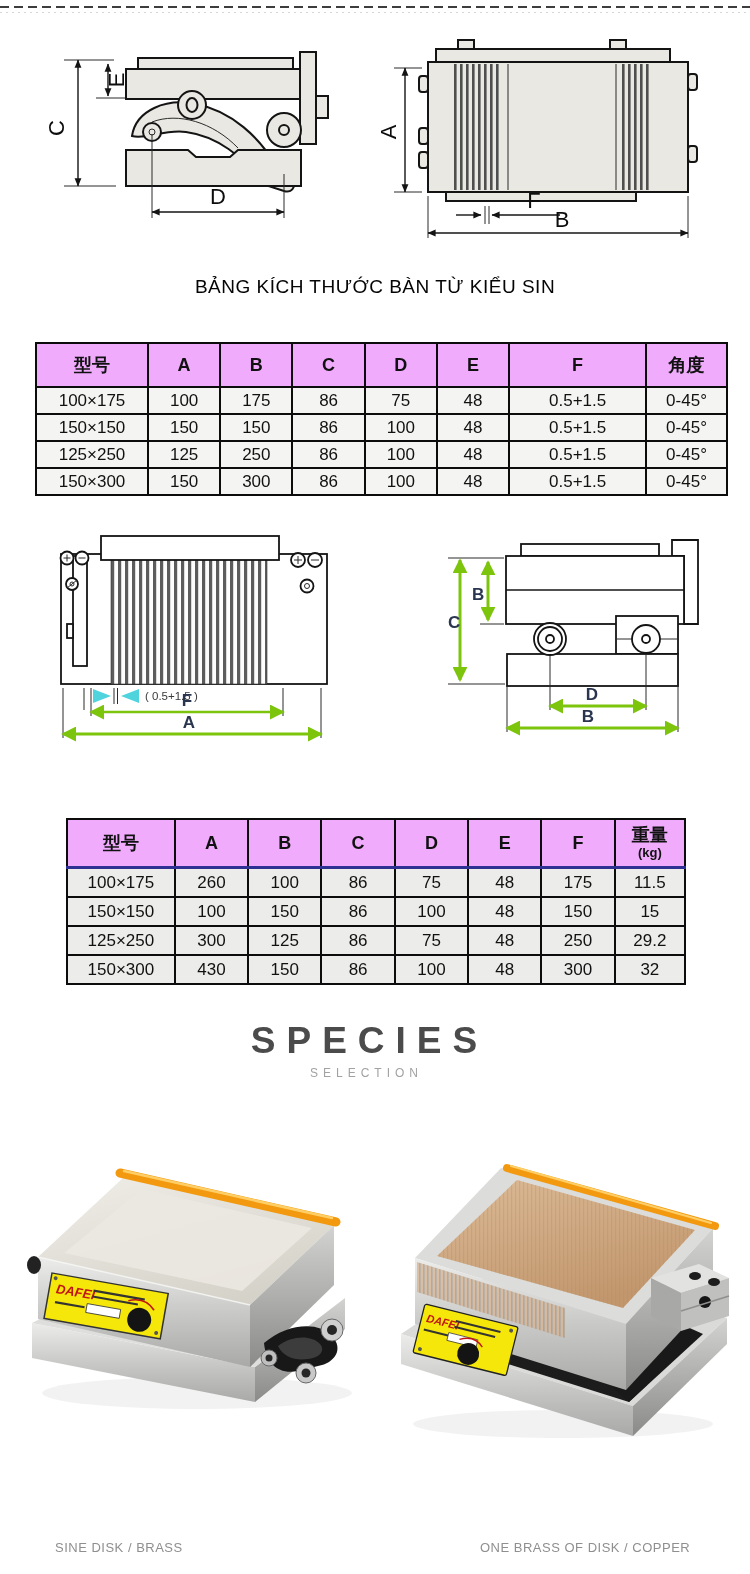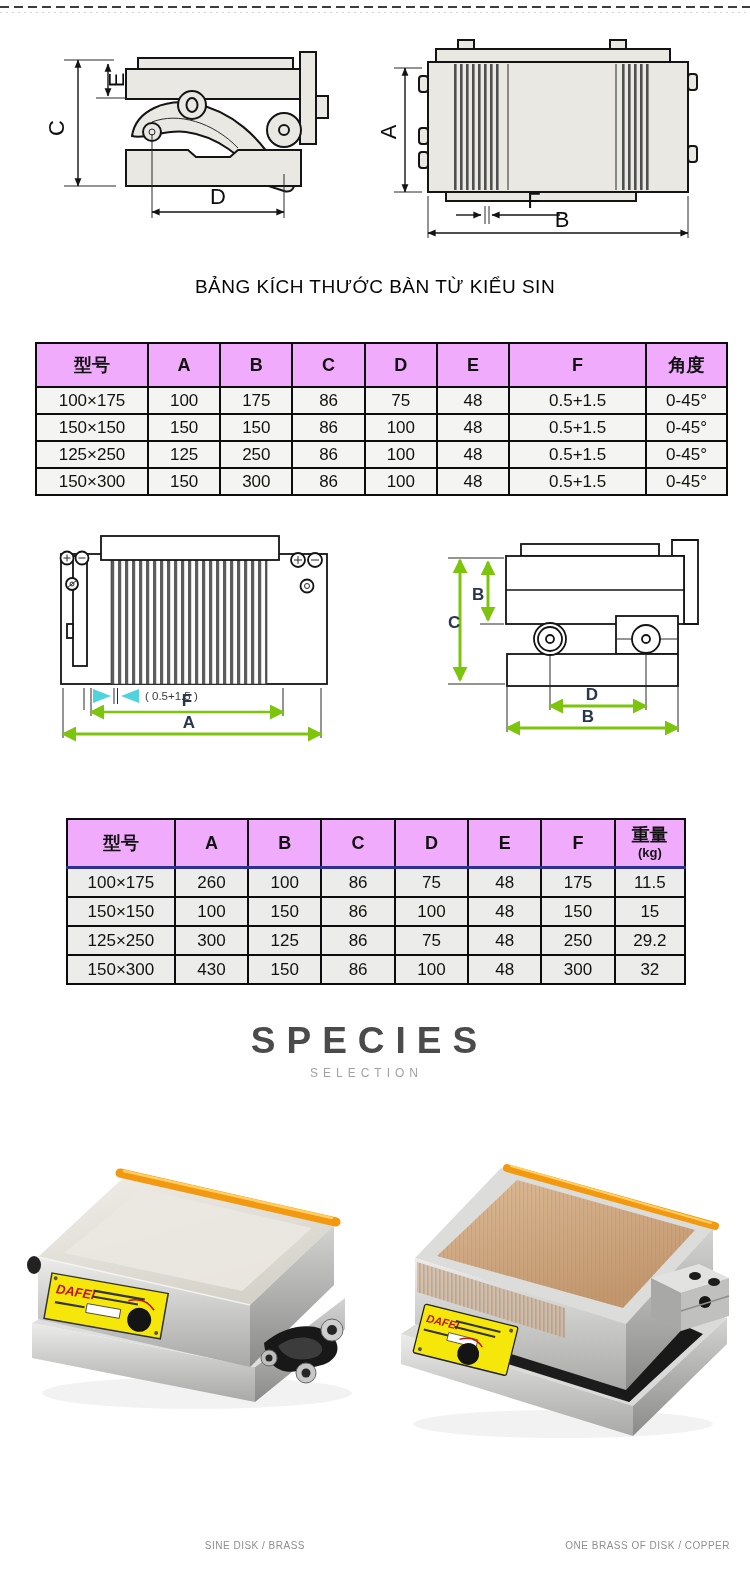--- a/index.html
+++ b/index.html
@@ -24,21 +24,21 @@
   table.t2{left:66px;top:818px;width:620px;}
   table.t2 th{height:46px;border-bottom:3px solid #2e3192;}
   table.t2 td{height:27px;background:#ececea;font-size:17px;}
   .t1 col.c0{width:16.2%}.t1 col.cn{width:10.45%}.t1 col.cf{width:19.8%}.t1 col.c7{width:11.7%}
   .t2 col.c0{width:17.5%}.t2 col.cn{width:11.9%}.t2 col.c7{width:11.4%}
   .th-weight span{display:block;line-height:1.1;text-align:center;}
   .th-weight .kg{font-size:13px;}
   .species{position:absolute;left:0;top:1020px;width:650px;text-align:center;margin-left:39px;}
   .sp-title{font-size:37px;font-weight:600;letter-spacing:11px;padding-left:11px;color:#4b4b4b;}
   .sp-sub{font-size:12px;letter-spacing:5px;padding-left:5px;color:#a2a2a2;margin-top:4px;}
-  .caption{position:absolute;top:1540px;font-size:10px;letter-spacing:0.5px;color:#8f8f8f;text-align:right;}
+  .caption{position:absolute;top:1540px;font-size:13px;letter-spacing:0.5px;color:#8f8f8f;text-align:left;}
   .cap-left{left:55px;width:250px;}
   .cap-right{left:480px;width:250px;}
   
   .pf{fill:#e9e8e2;stroke:#141414;stroke-width:2;}
   .pw{fill:#ffffff;stroke:#141414;stroke-width:1.8;}
   .dl{stroke:#141414;stroke-width:1.4;fill:none;}
   .xl{stroke:#2b2b2b;stroke-width:1;fill:none;}
   .gl{stroke:#7dc40c;fill:none;}
   .dimtxt{font-size:22px;fill:#0d0d0d;}
   .dim2txt{font-size:17px;font-weight:600;fill:#2a3550;}

